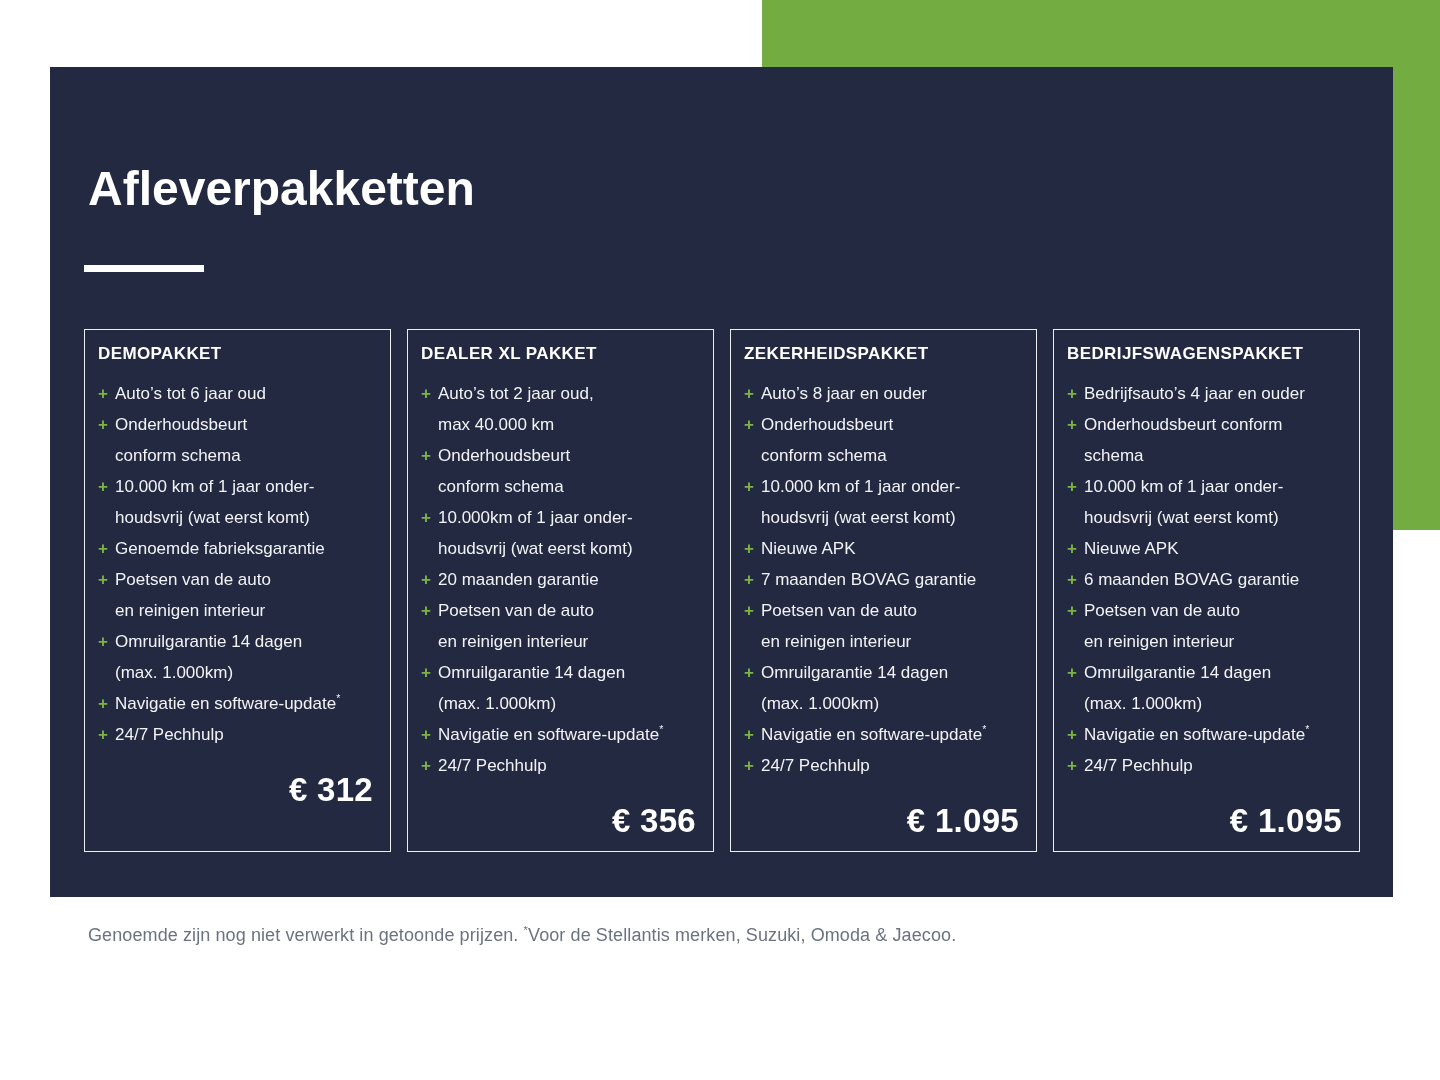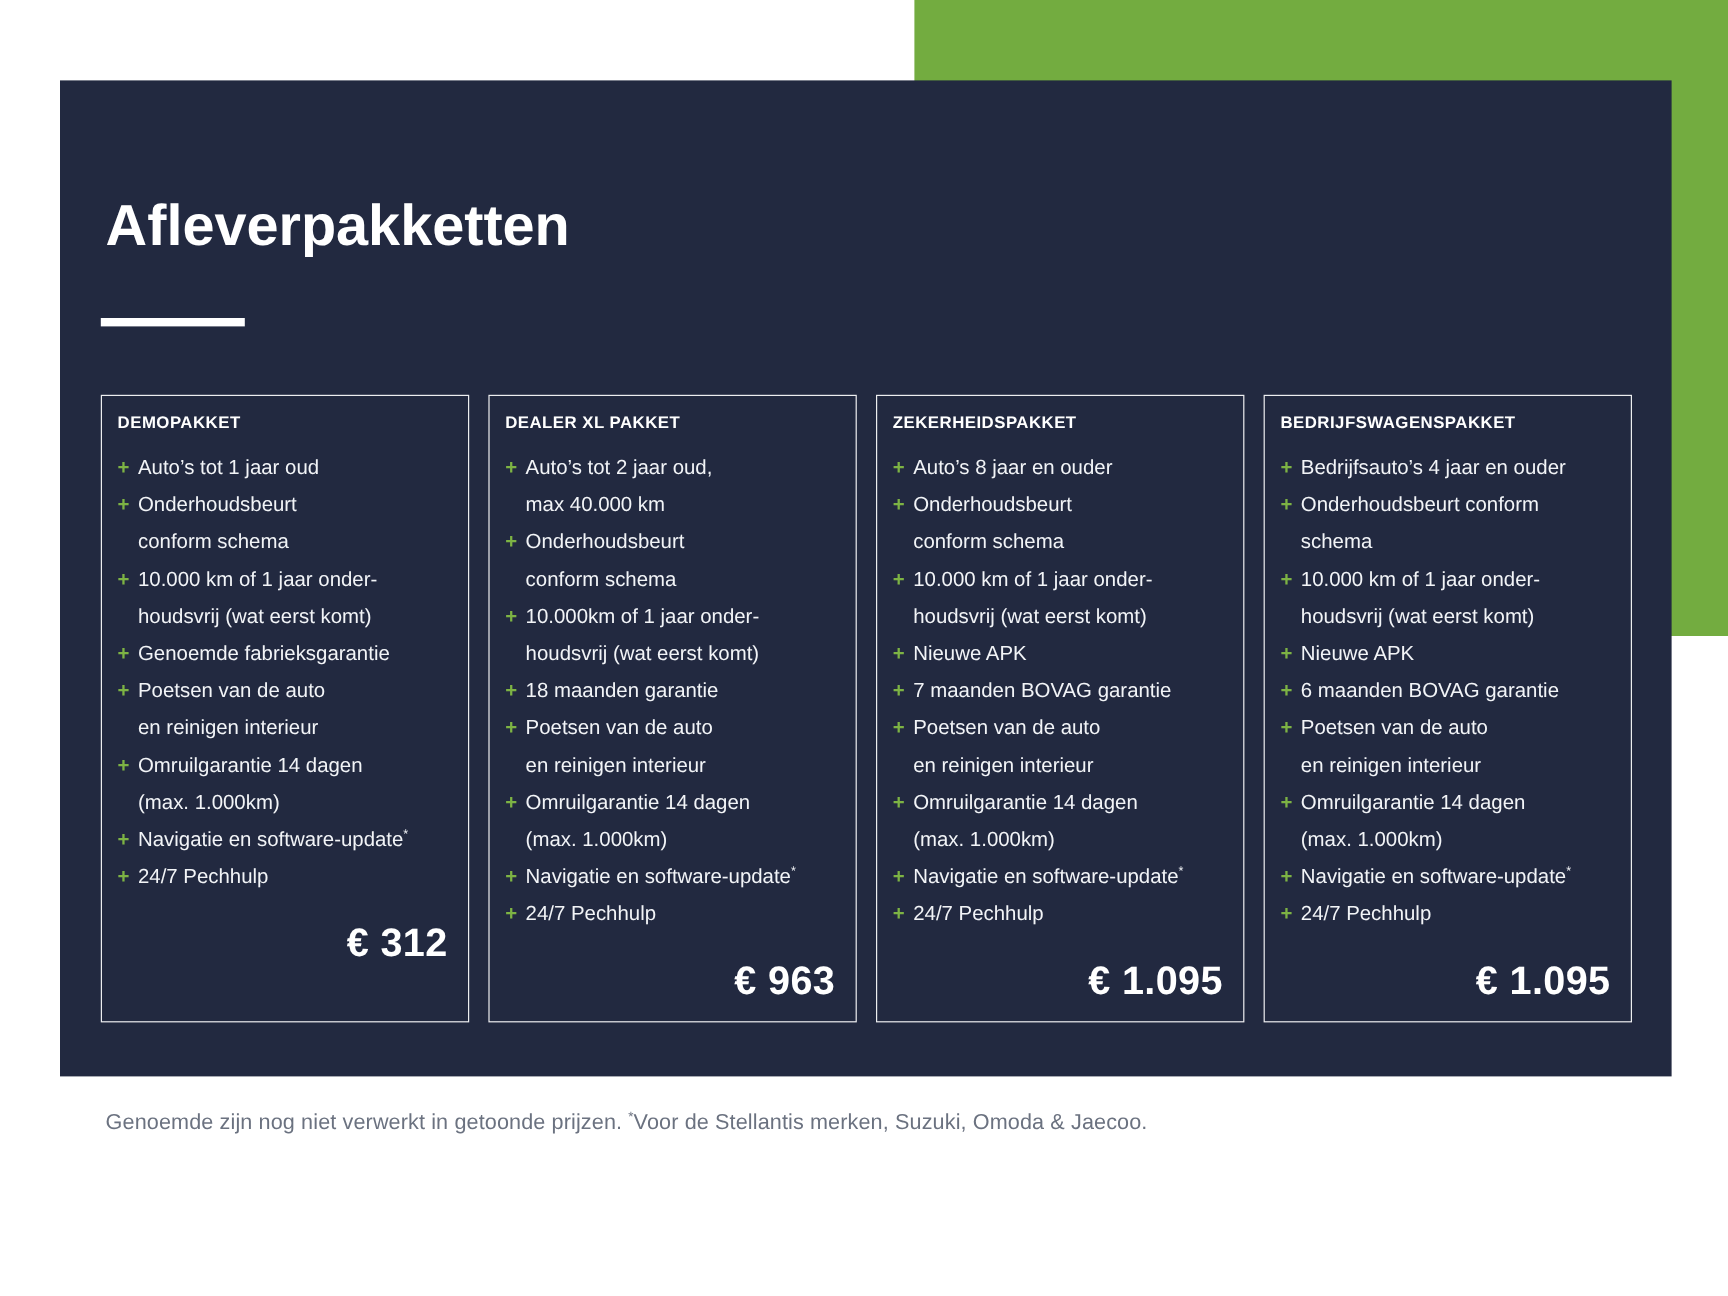--- a/index.html
+++ b/index.html
@@ -54,21 +54,21 @@
   .card {
     flex: 1 1 0;
     height: 523px;
     border: 1px solid rgba(255,255,255,0.92);
     padding: 12px 15px 0 13px;
     display: flex;
     flex-direction: column;
   }
   .card-title {
     color: #ffffff;
-    font-size: 14px;
+    font-size: 17px;
     font-weight: bold;
     letter-spacing: 0.4px;
     white-space: nowrap;
     margin-top: 2px;
   }
   .items {
     margin-top: 14px;
   }
   .item {
     display: flex;
@@ -115,21 +115,21 @@
   <div class="green-block"></div>
   <div class="panel">
     <h1 class="page-title">Afleverpakketten</h1>
     <div class="title-underline"></div>
     <div class="cards">
   <div class="card">
     <h2 class="card-title">DEMOPAKKET</h2>
     <div class="items">
             <div class="item">
               <span class="plus">+</span>
-              <span class="item-text">Auto’s tot 1 jaar oud</span>
+              <span class="item-text">Auto’s tot 6 jaar oud</span>
             </div>
             <div class="item">
               <span class="plus">+</span>
               <span class="item-text">Onderhoudsbeurt<br>conform schema</span>
             </div>
             <div class="item">
               <span class="plus">+</span>
               <span class="item-text">10.000 km of 1 jaar onder-<br>houdsvrij (wat eerst komt)</span>
             </div>
             <div class="item">
@@ -166,40 +166,40 @@
             <div class="item">
               <span class="plus">+</span>
               <span class="item-text">Onderhoudsbeurt<br>conform schema</span>
             </div>
             <div class="item">
               <span class="plus">+</span>
               <span class="item-text">10.000km of 1 jaar onder-<br>houdsvrij (wat eerst komt)</span>
             </div>
             <div class="item">
               <span class="plus">+</span>
-              <span class="item-text">18 maanden garantie</span>
-            </div>
-            <div class="item">
-              <span class="plus">+</span>
-              <span class="item-text">Poetsen van de auto<br>en reinigen interieur</span>
-            </div>
-            <div class="item">
-              <span class="plus">+</span>
-              <span class="item-text">Omruilgarantie 14 dagen<br>(max. 1.000km)</span>
-            </div>
-            <div class="item">
-              <span class="plus">+</span>
-              <span class="item-text">Navigatie en software-update<sup>*</sup></span>
-            </div>
-            <div class="item">
-              <span class="plus">+</span>
-              <span class="item-text">24/7 Pechhulp</span>
-            </div>
-          </div>
-    <div class="price">€ 963</div>
+              <span class="item-text">20 maanden garantie</span>
+            </div>
+            <div class="item">
+              <span class="plus">+</span>
+              <span class="item-text">Poetsen van de auto<br>en reinigen interieur</span>
+            </div>
+            <div class="item">
+              <span class="plus">+</span>
+              <span class="item-text">Omruilgarantie 14 dagen<br>(max. 1.000km)</span>
+            </div>
+            <div class="item">
+              <span class="plus">+</span>
+              <span class="item-text">Navigatie en software-update<sup>*</sup></span>
+            </div>
+            <div class="item">
+              <span class="plus">+</span>
+              <span class="item-text">24/7 Pechhulp</span>
+            </div>
+          </div>
+    <div class="price">€ 356</div>
   </div>
 
   <div class="card">
     <h2 class="card-title">ZEKERHEIDSPAKKET</h2>
     <div class="items">
             <div class="item">
               <span class="plus">+</span>
               <span class="item-text">Auto’s 8 jaar en ouder</span>
             </div>
             <div class="item">

